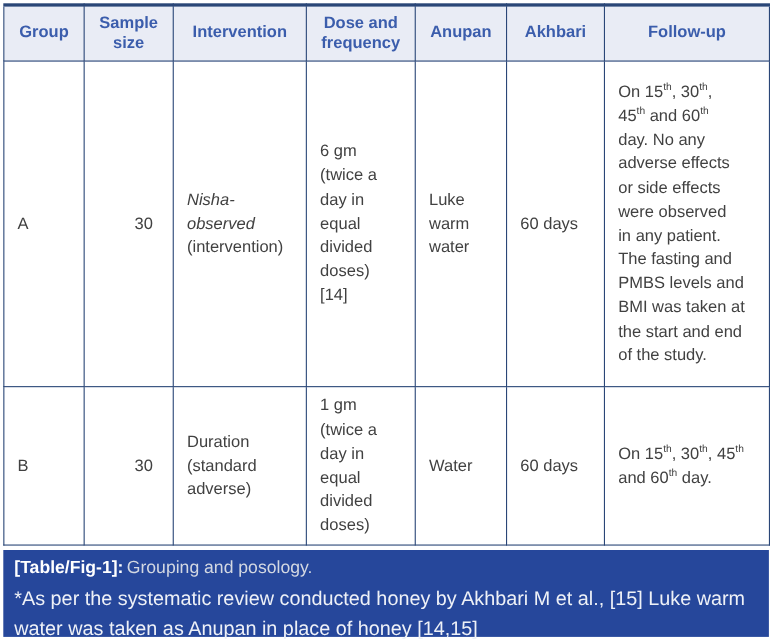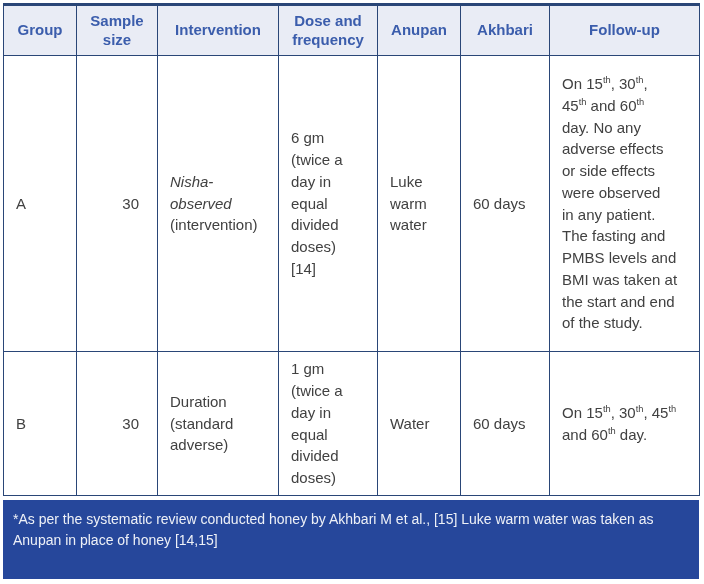--- a/index.html
+++ b/index.html
@@ -63,21 +63,21 @@
     box-sizing:border-box;
     background:var(--footer-bg);
     padding:6px 12px 6px 10px;
   }
   .caption{font-size:16px;line-height:1.4;}
   .caption-label{color:#ffffff;font-weight:bold;}
   .caption-text{color:var(--caption-text);margin-left:3px;}
   .footnote{
     margin-top:3px;
     color:var(--footnote-text);
-    font-size:14px;
+    font-size:18px;
     line-height:1.5;
   }
 </style>
 </head>
 <body>
 
 <div class="page">
 
   <table class="study-table">
     <colgroup>
@@ -149,16 +149,19 @@
 doses)</td>
         <td class="pre">Water</td>
         <td>60 days</td>
         <td class="pre">On 15<sup>th</sup>, 30<sup>th</sup>, 45<sup>th</sup>
 and 60<sup>th</sup> day.</td>
       </tr>
     </tbody>
   </table>
 
   <div class="footer">
+    <div class="caption">
+      <span class="caption-label">[Table/Fig-1]:</span><span class="caption-text">Grouping and posology.</span>
+    </div>
     <div class="footnote">*As per the systematic review conducted honey by Akhbari M et al., [15] Luke warm water was taken as Anupan in place of honey [14,15]</div>
   </div>
 
 </div>
 
 </body></html>

